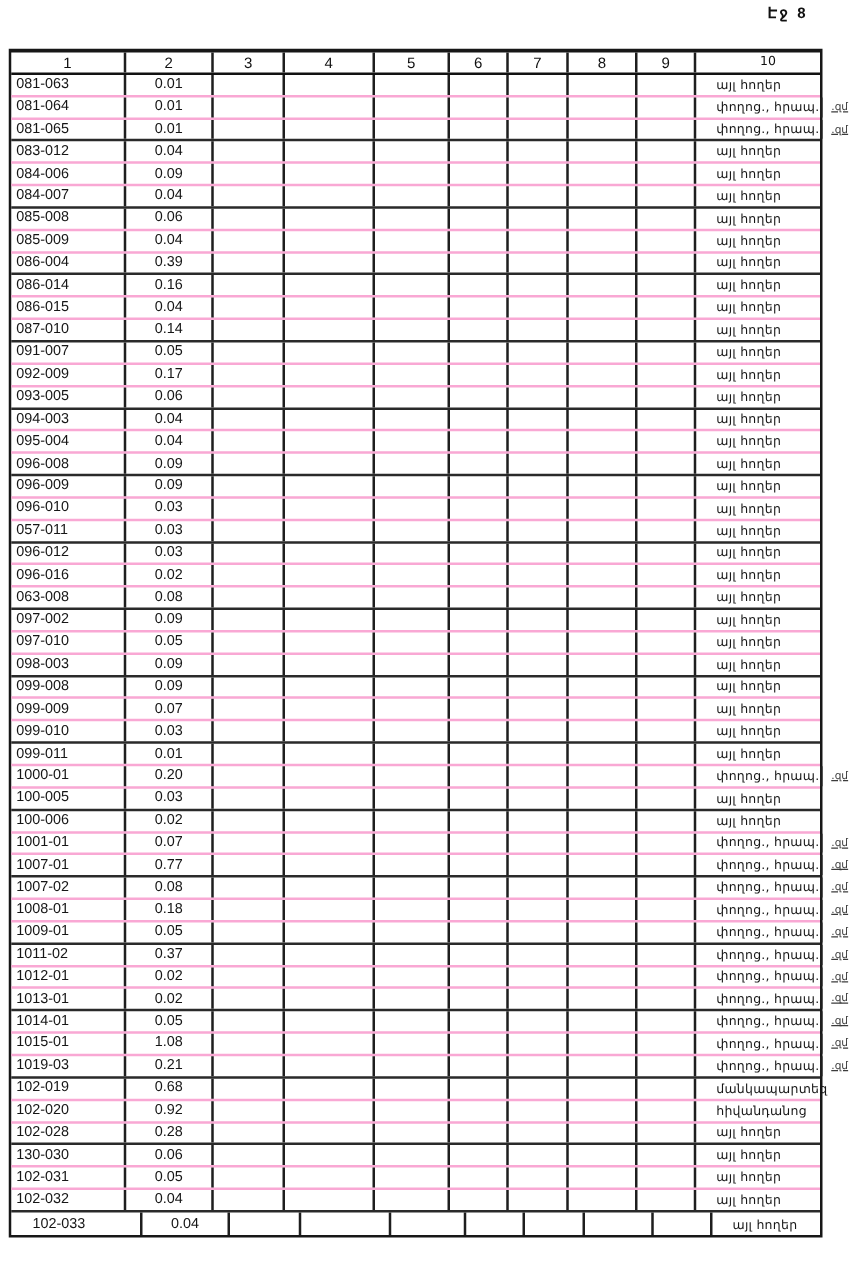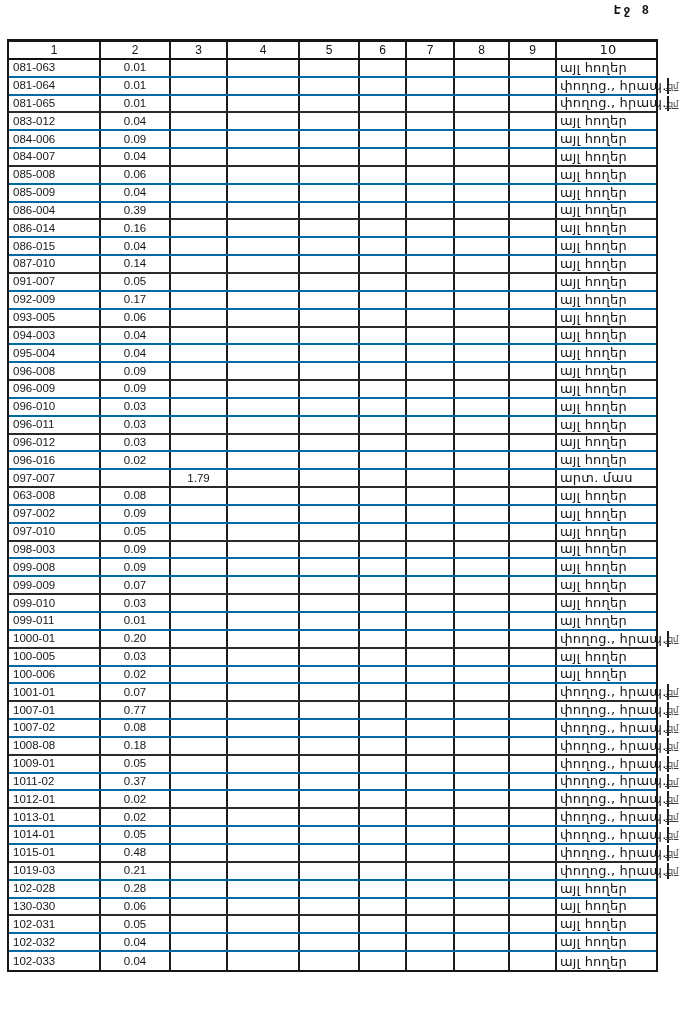--- a/index.html
+++ b/index.html
@@ -8,44 +8,44 @@
     position: relative;
     background: #ffffff;
     overflow: hidden;
     font-family: "Liberation Sans", sans-serif;
     color: #141414;
   }
   .page-label {
     position: absolute;
     top: 3px;
     left: 614px;
-    font-family: Liberation Mono, monospace;
+    font-family: Liberation Sans, sans-serif;
     font-size: 12px;
     font-weight: bold;
     letter-spacing: 2px;
     color: #111;
   }
   .scan-table {
     position: absolute;
     left: 7px;
     top: 39px;
     width: 651px;
     border: 2px solid #171717;
     border-top-width: 3px;
     background: #fff;
   }
   .row {
     display: grid;
     grid-template-columns: 92px 70px 57px 72px 60px 47px 48px 55px 47px 1fr;
     height: 17.85px;
     position: relative;
-    border-bottom: 2px solid #0369a1;
+    border-bottom: 2px solid #f9a8d4;
   }
   .row:nth-child(3n) { border-bottom-color: #2a2a2a; }
-  .row:last-child { border-bottom: none; }
+  .row:last-child { border-bottom: none; margin-left: 13px; }
   .row.head {
     border-bottom-width: 2px;
     border-bottom-color: #111;
   }
   .cell {
     border-right: 2px solid #1e1e1e;
     font-size: 11.5px;
     line-height: 1;
     display: flex;
     align-items: flex-end;
@@ -58,22 +58,22 @@
   .cell.c2, .cell.c3 { justify-content: center; padding-left: 0; }
   .head .cell {
     align-items: center;
     justify-content: center;
     padding: 0;
     font-size: 12px;
     color: #111;
   }
   .cell.c10 {
     font-family: "DejaVu Sans", sans-serif;
-    font-size: 13px;
-    padding-left: 3px;
+    font-size: 10px;
+    padding-left: 16px;
     letter-spacing: 0.2px;
   }
   .margin-note {
     position: absolute;
     left: 656px;
     top: 3px;
     font-family: "DejaVu Sans", sans-serif;
     font-size: 8.5px;
     color: #3c3c3c;
     white-space: nowrap;
@@ -335,21 +335,21 @@
         <div class="cell c3"></div>
         <div class="cell c4"></div>
         <div class="cell c5"></div>
         <div class="cell c6"></div>
         <div class="cell c7"></div>
         <div class="cell c8"></div>
         <div class="cell c9"></div>
         <div class="cell c10">այլ հողեր</div>
       </div>
       <div class="row">
-        <div class="cell c1">096-011</div>
+        <div class="cell c1">057-011</div>
         <div class="cell c2">0.03</div>
         <div class="cell c3"></div>
         <div class="cell c4"></div>
         <div class="cell c5"></div>
         <div class="cell c6"></div>
         <div class="cell c7"></div>
         <div class="cell c8"></div>
         <div class="cell c9"></div>
         <div class="cell c10">այլ հողեր</div>
       </div>
@@ -371,32 +371,20 @@
         <div class="cell c3"></div>
         <div class="cell c4"></div>
         <div class="cell c5"></div>
         <div class="cell c6"></div>
         <div class="cell c7"></div>
         <div class="cell c8"></div>
         <div class="cell c9"></div>
         <div class="cell c10">այլ հողեր</div>
       </div>
       <div class="row">
-        <div class="cell c1">097-007</div>
-        <div class="cell c2"></div>
-        <div class="cell c3">1.79</div>
-        <div class="cell c4"></div>
-        <div class="cell c5"></div>
-        <div class="cell c6"></div>
-        <div class="cell c7"></div>
-        <div class="cell c8"></div>
-        <div class="cell c9"></div>
-        <div class="cell c10">արտ. մաս</div>
-      </div>
-      <div class="row">
         <div class="cell c1">063-008</div>
         <div class="cell c2">0.08</div>
         <div class="cell c3"></div>
         <div class="cell c4"></div>
         <div class="cell c5"></div>
         <div class="cell c6"></div>
         <div class="cell c7"></div>
         <div class="cell c8"></div>
         <div class="cell c9"></div>
         <div class="cell c10">այլ հողեր</div>
@@ -555,21 +543,21 @@
         <div class="cell c4"></div>
         <div class="cell c5"></div>
         <div class="cell c6"></div>
         <div class="cell c7"></div>
         <div class="cell c8"></div>
         <div class="cell c9"></div>
         <div class="cell c10">փողոց., հրապ.</div>
         <span class="margin-note">.զմ</span>
       </div>
       <div class="row">
-        <div class="cell c1">1008-08</div>
+        <div class="cell c1">1008-01</div>
         <div class="cell c2">0.18</div>
         <div class="cell c3"></div>
         <div class="cell c4"></div>
         <div class="cell c5"></div>
         <div class="cell c6"></div>
         <div class="cell c7"></div>
         <div class="cell c8"></div>
         <div class="cell c9"></div>
         <div class="cell c10">փողոց., հրապ.</div>
         <span class="margin-note">.զմ</span>
@@ -634,21 +622,21 @@
         <div class="cell c5"></div>
         <div class="cell c6"></div>
         <div class="cell c7"></div>
         <div class="cell c8"></div>
         <div class="cell c9"></div>
         <div class="cell c10">փողոց., հրապ.</div>
         <span class="margin-note">.զմ</span>
       </div>
       <div class="row">
         <div class="cell c1">1015-01</div>
-        <div class="cell c2">0.48</div>
+        <div class="cell c2">1.08</div>
         <div class="cell c3"></div>
         <div class="cell c4"></div>
         <div class="cell c5"></div>
         <div class="cell c6"></div>
         <div class="cell c7"></div>
         <div class="cell c8"></div>
         <div class="cell c9"></div>
         <div class="cell c10">փողոց., հրապ.</div>
         <span class="margin-note">.զմ</span>
       </div>
@@ -657,20 +645,44 @@
         <div class="cell c2">0.21</div>
         <div class="cell c3"></div>
         <div class="cell c4"></div>
         <div class="cell c5"></div>
         <div class="cell c6"></div>
         <div class="cell c7"></div>
         <div class="cell c8"></div>
         <div class="cell c9"></div>
         <div class="cell c10">փողոց., հրապ.</div>
         <span class="margin-note">.զմ</span>
+      </div>
+      <div class="row">
+        <div class="cell c1">102-019</div>
+        <div class="cell c2">0.68</div>
+        <div class="cell c3"></div>
+        <div class="cell c4"></div>
+        <div class="cell c5"></div>
+        <div class="cell c6"></div>
+        <div class="cell c7"></div>
+        <div class="cell c8"></div>
+        <div class="cell c9"></div>
+        <div class="cell c10">մանկապարտեզ</div>
+      </div>
+      <div class="row">
+        <div class="cell c1">102-020</div>
+        <div class="cell c2">0.92</div>
+        <div class="cell c3"></div>
+        <div class="cell c4"></div>
+        <div class="cell c5"></div>
+        <div class="cell c6"></div>
+        <div class="cell c7"></div>
+        <div class="cell c8"></div>
+        <div class="cell c9"></div>
+        <div class="cell c10">հիվանդանոց</div>
       </div>
       <div class="row">
         <div class="cell c1">102-028</div>
         <div class="cell c2">0.28</div>
         <div class="cell c3"></div>
         <div class="cell c4"></div>
         <div class="cell c5"></div>
         <div class="cell c6"></div>
         <div class="cell c7"></div>
         <div class="cell c8"></div>

